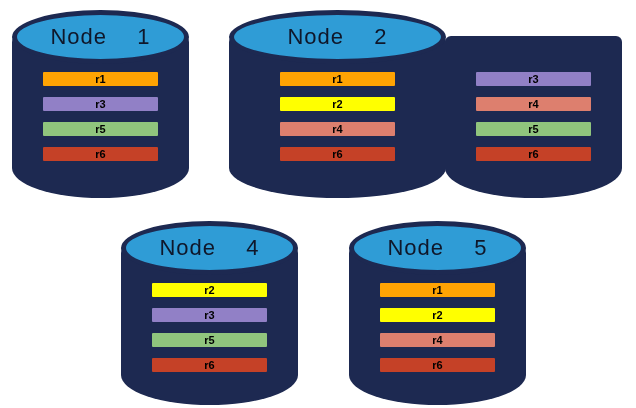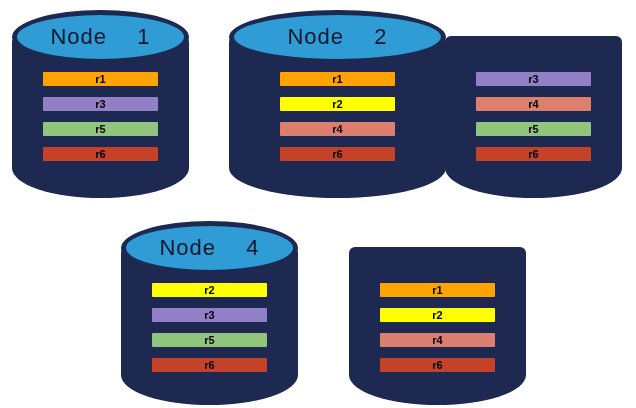--- a/index.html
+++ b/index.html
@@ -164,20 +164,23 @@
           <span>r5</span>
         </div>
       <div class="bar" style="background: rgb(197, 65, 39);">
           <span>r6</span>
         </div>
     </div>
   </div>
 
   <div class="cylinder" id="node5">
     <div class="cyl-body"></div>
+    <div class="cyl-top">
+      <span class="node-label">Node  5</span>
+    </div>
     <div class="bars">
       <div class="bar" style="background: rgb(255, 163, 3);">
           <span>r1</span>
         </div>
       <div class="bar" style="background: rgb(255, 255, 0);">
           <span>r2</span>
         </div>
       <div class="bar" style="background: rgb(221, 127, 110);">
           <span>r4</span>
         </div>

